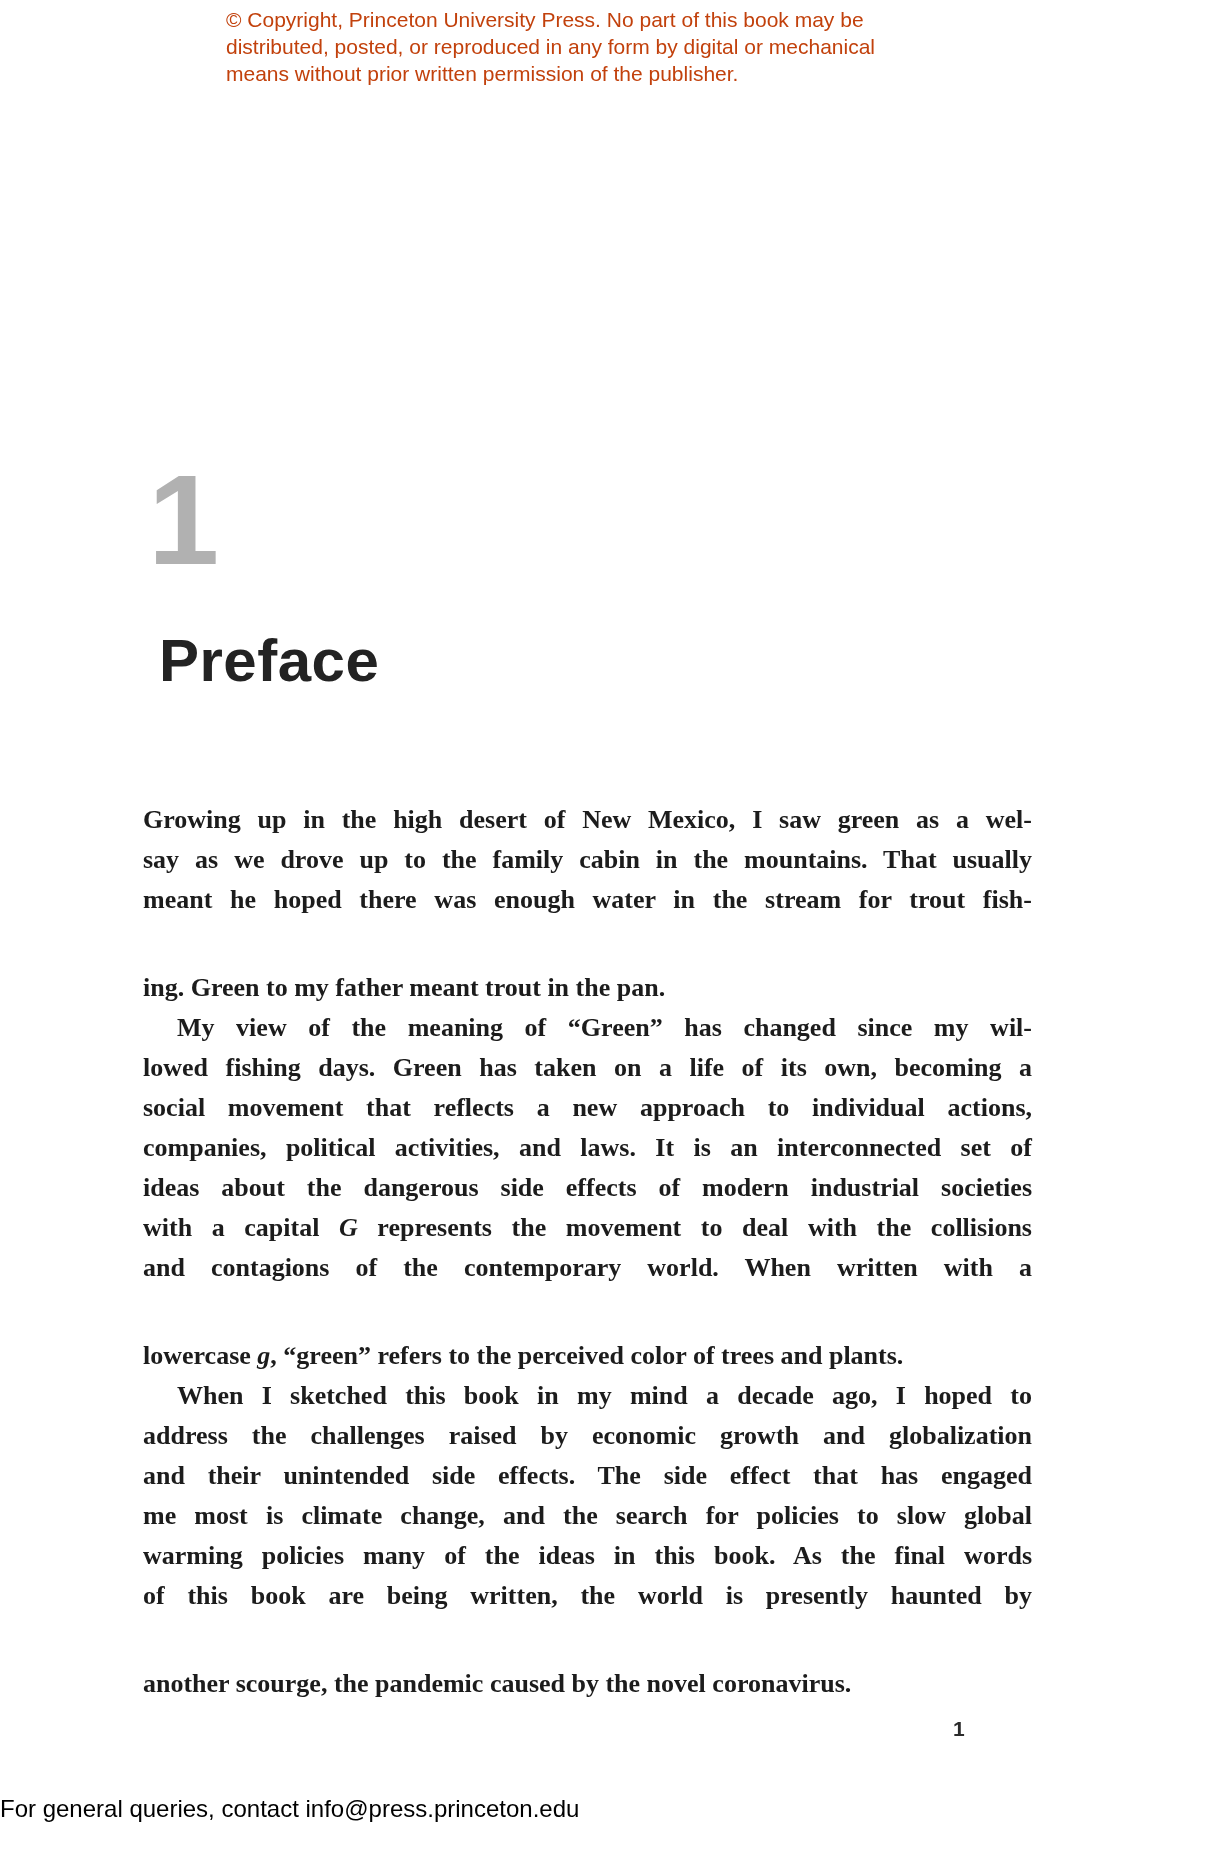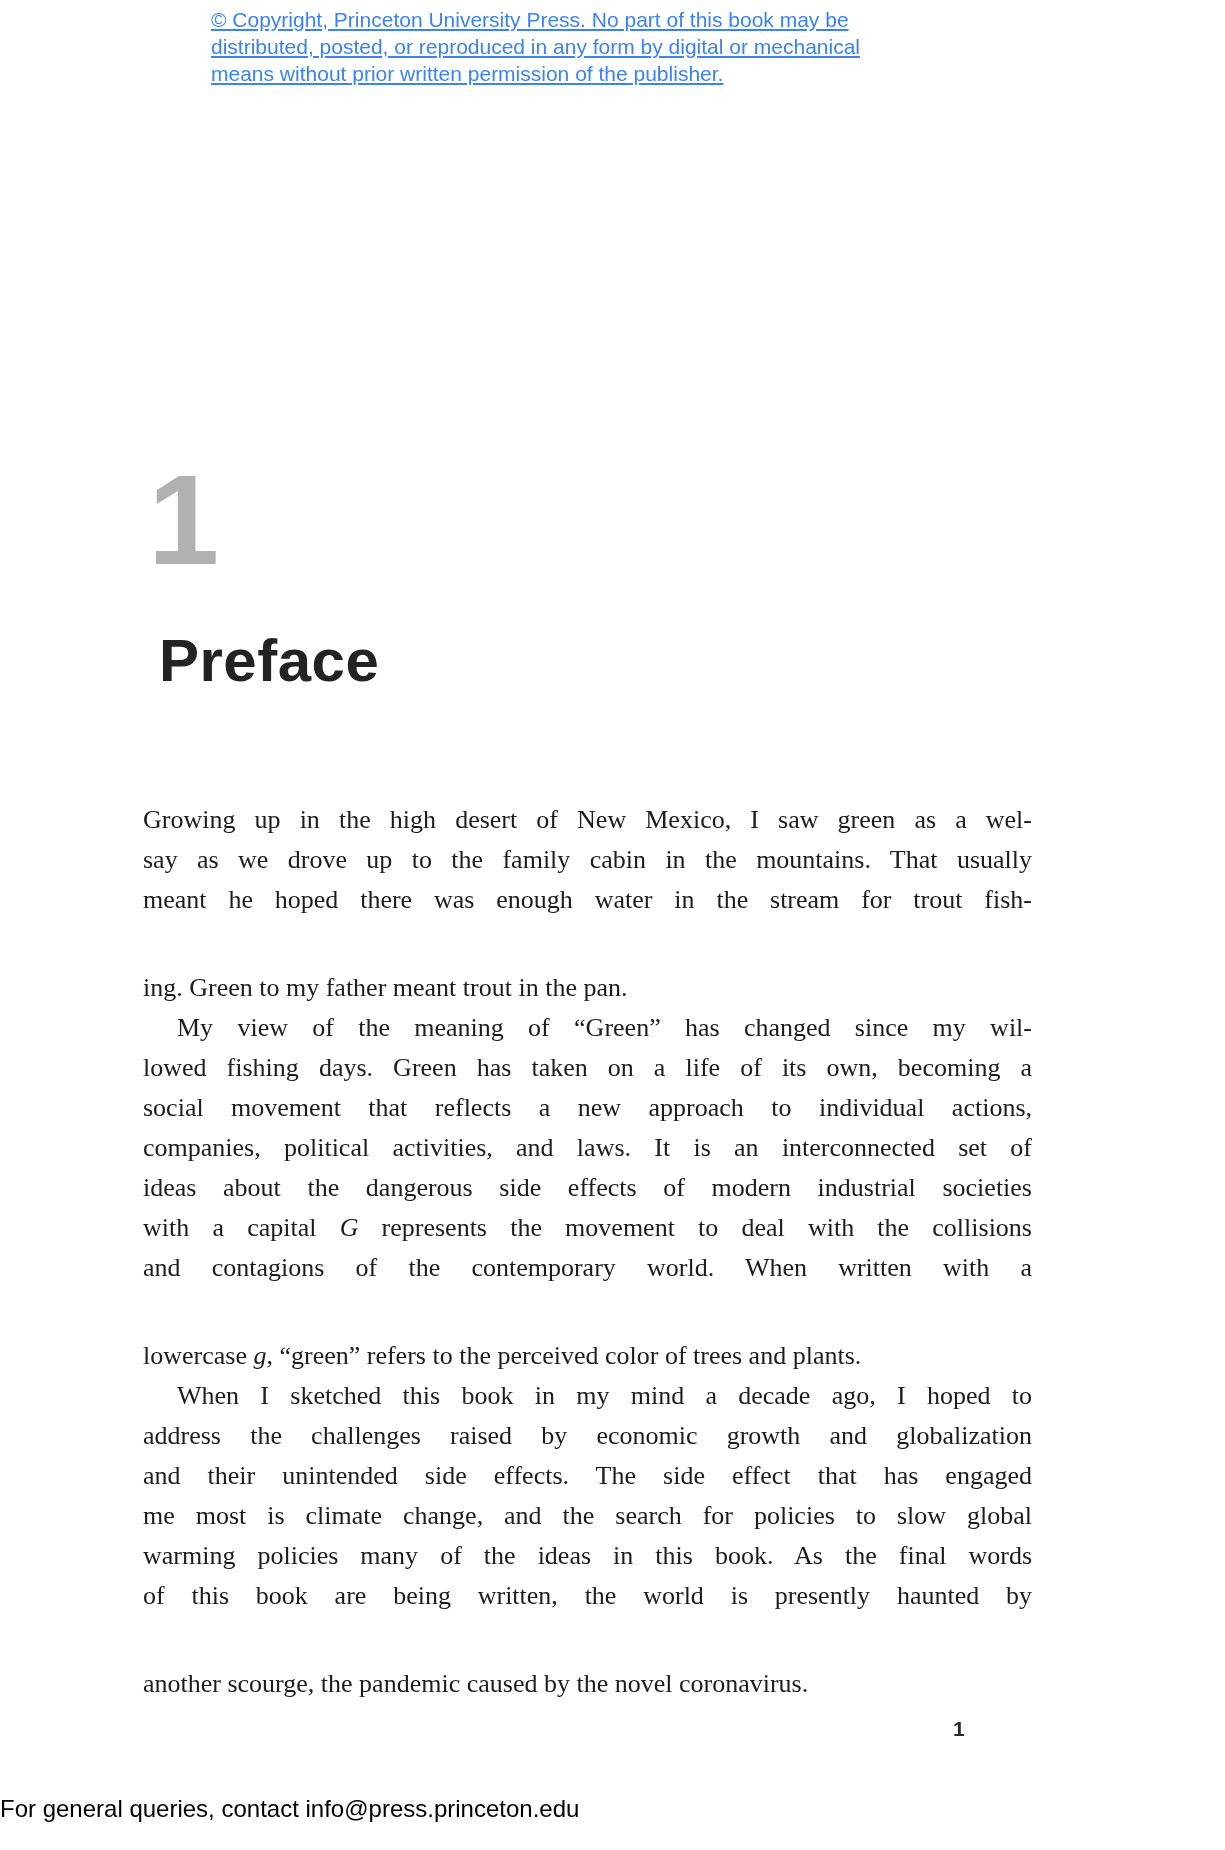--- a/index.html
+++ b/index.html
@@ -10,27 +10,26 @@
   .page {
     position: relative;
     width: 1225px;
     height: 1850px;
     background: #ffffff;
     overflow: hidden;
     font-family: "Liberation Sans", sans-serif;
   }
   .copyright {
     position: absolute;
-    left: 211px;
+    left: 226px;
     top: 6px;
     font-size: 21px;
     line-height: 27px;
-    color: #3b82f6;
+    color: #c2410c;
     font-family: "Liberation Sans", sans-serif;
-    text-decoration: underline;
   }
   .chapter-number {
     position: absolute;
     left: 148px;
     top: 456px;
     font-size: 128px;
     line-height: 1;
     font-weight: 800;
     color: #b1b1b1;
     font-family: "Liberation Sans", sans-serif;
@@ -55,20 +54,21 @@
     font-size: 26px;
     line-height: 40px;
     color: #1c1c1c;
   }
   .paragraph { margin: 0; }
   .line {
     height: 40px;
     text-align: justify;
     text-align-last: justify;
     white-space: nowrap;
+    font-weight: bold;
   }
   .line.last {
     text-align-last: left;
     margin-top: 48px;
   }
   .line.indent {
     text-indent: 34px;
   }
   .line i { font-style: italic; }
   .page-number {

